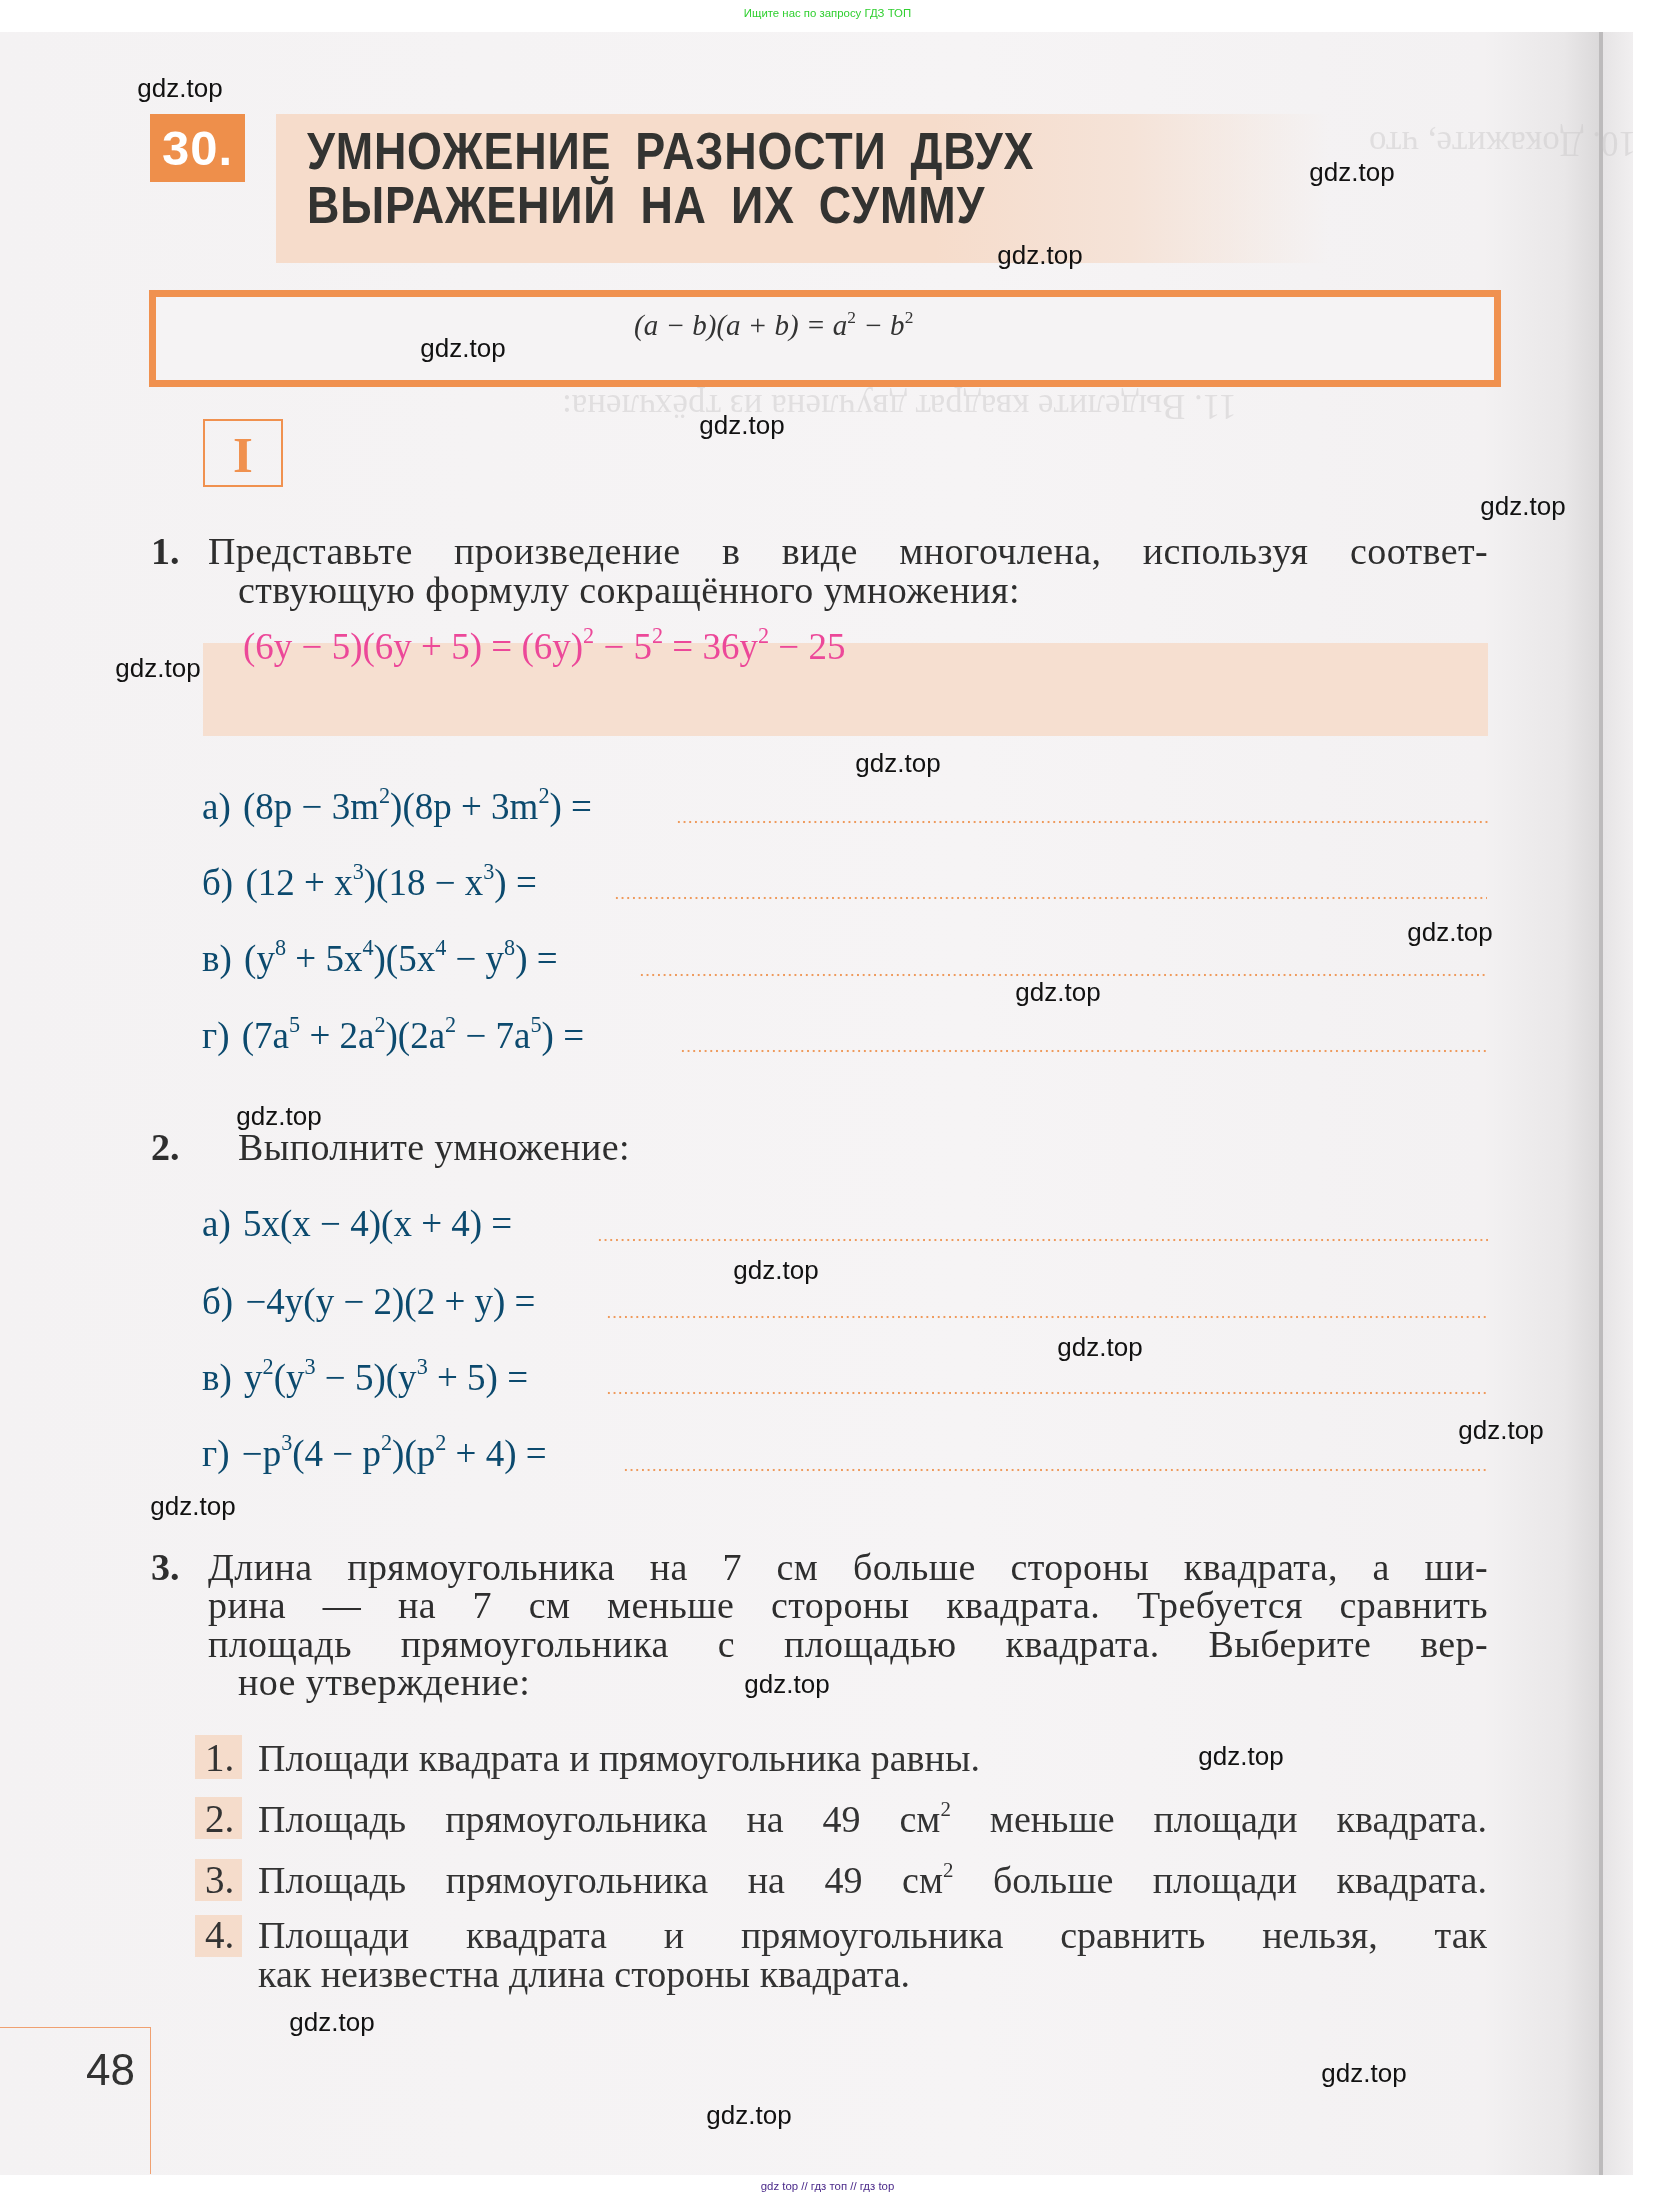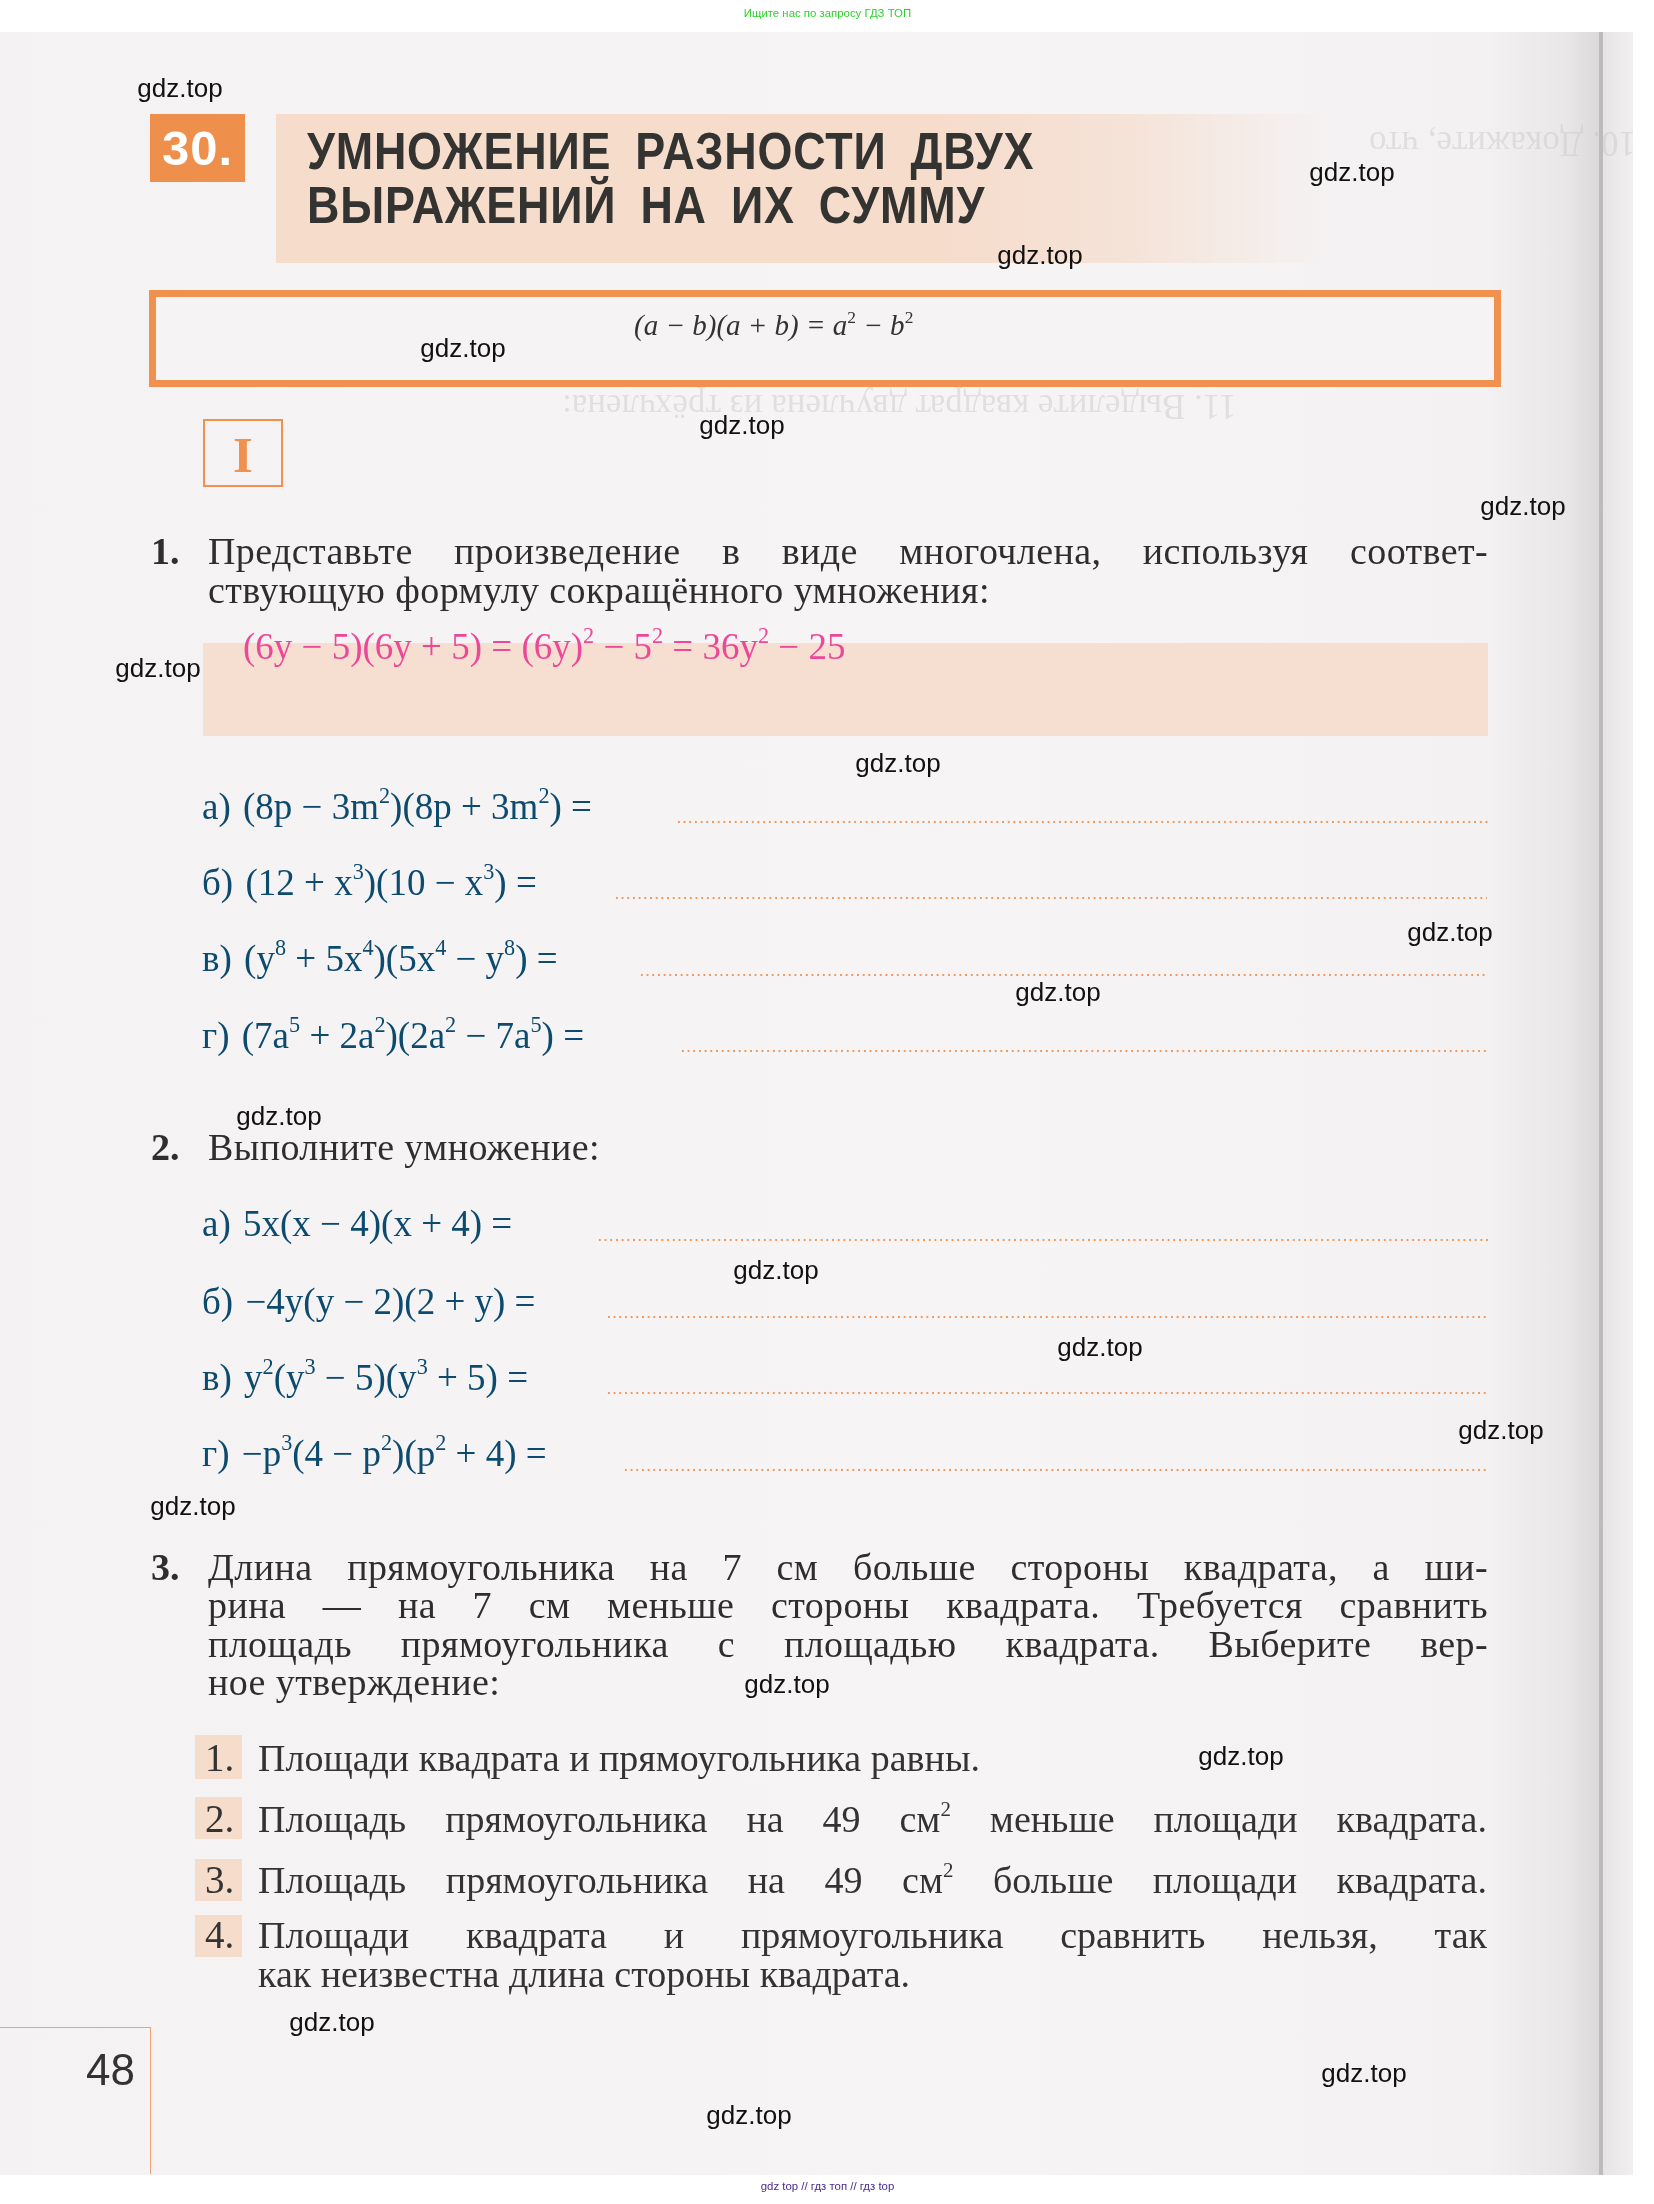--- a/index.html
+++ b/index.html
@@ -57,21 +57,21 @@
   .level-box {
     left:203px; top:419px; width:80px; height:68px; border:2.6px solid #f0914f;
     color:#f0914f; font-size:51px; line-height:68px; text-align:center; box-sizing:border-box;
     font-weight:bold;
   }
   
   .task-line {
     position:absolute; left:208px; width:1280px; font-size:38px; line-height:39px;
     white-space:nowrap; text-align:justify; text-align-last:justify; letter-spacing:0.4px;
   }
-  .task-line.last { text-align-last:left; }
+  .task-line.last { text-align-last:left;margin-left:30px; }
   .task-num {
     position:absolute; left:151px; font-size:38px; line-height:39px; font-weight:bold;
   }
   .example-bg {
     left:203px; top:643px; width:1285px; height:93px; background:#f6dfd0;
   }
   .example {
     left:243px; top:625px; font-size:37px; white-space:nowrap; color:#ec4899;
   }
   .item {
@@ -136,21 +136,21 @@
 
 <div class="abs example-bg"></div>
 <div class="abs example"><span>(6y − 5)(6y + 5) = (6y)</span><sup style="font-size:0.6em;vertical-align:0.7em;line-height:0">2</sup><span> − 5</span><sup style="font-size:0.6em;vertical-align:0.7em;line-height:0">2</sup><span> = 36y</span><sup style="font-size:0.6em;vertical-align:0.7em;line-height:0">2</sup><span> − 25</span></div>
 
 <div class="item" style="top:786px;">
   <span class="lbl">а)</span><span class="math"><span>(8p − 3m</span><sup>2</sup><span>)(8p + 3m</span><sup>2</sup><span>) =</span></span>
 </div>
 <div class="dots" style="left:676px;top:820px;width:812px;"></div>
 
 <div class="item" style="top:862px;">
-  <span class="lbl">б)</span><span class="math"><span>(12 + x</span><sup>3</sup><span>)(10 − x</span><sup>3</sup><span>) =</span></span>
+  <span class="lbl">б)</span><span class="math"><span>(12 + x</span><sup>3</sup><span>)(18 − x</span><sup>3</sup><span>) =</span></span>
 </div>
 <div class="dots" style="left:614px;top:896px;width:873px;"></div>
 
 <div class="item" style="top:938px;">
   <span class="lbl">в)</span><span class="math"><span>(y</span><sup>8</sup><span> + 5x</span><sup>4</sup><span>)(5x</span><sup>4</sup><span> − y</span><sup>8</sup><span>) =</span></span>
 </div>
 <div class="dots" style="left:639px;top:973px;width:849px;"></div>
 
 <div class="item" style="top:1015px;">
   <span class="lbl">г)</span><span class="math"><span>(7a</span><sup>5</sup><span> + 2a</span><sup>2</sup><span>)(2a</span><sup>2</sup><span> − 7a</span><sup>5</sup><span>) =</span></span>

